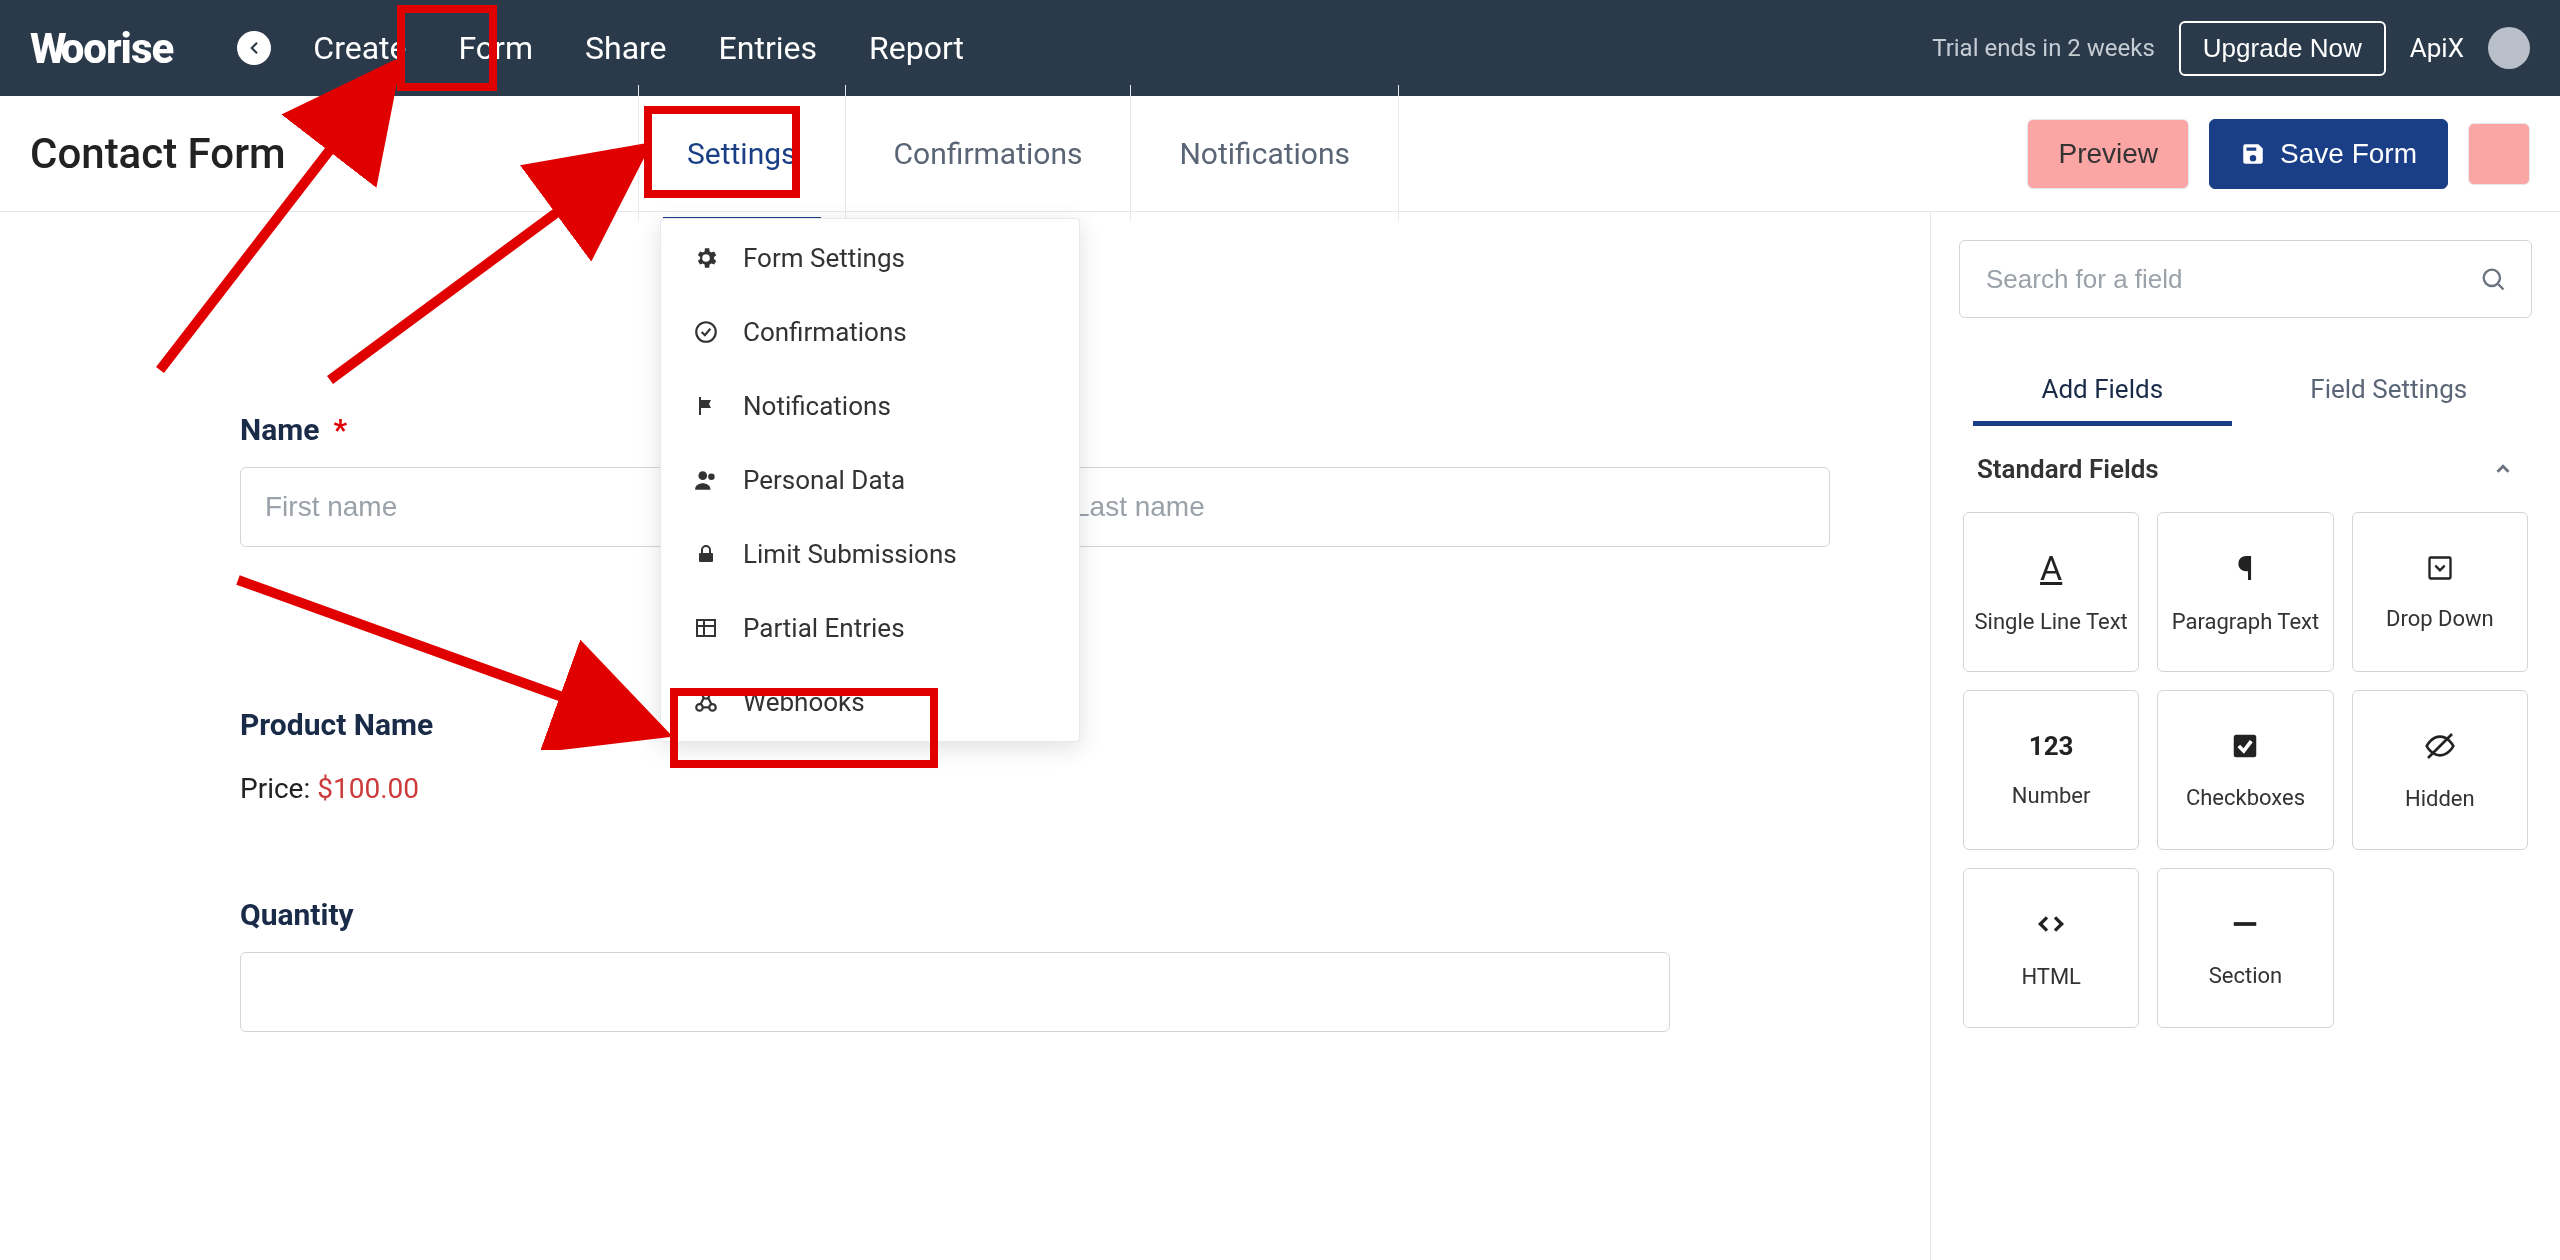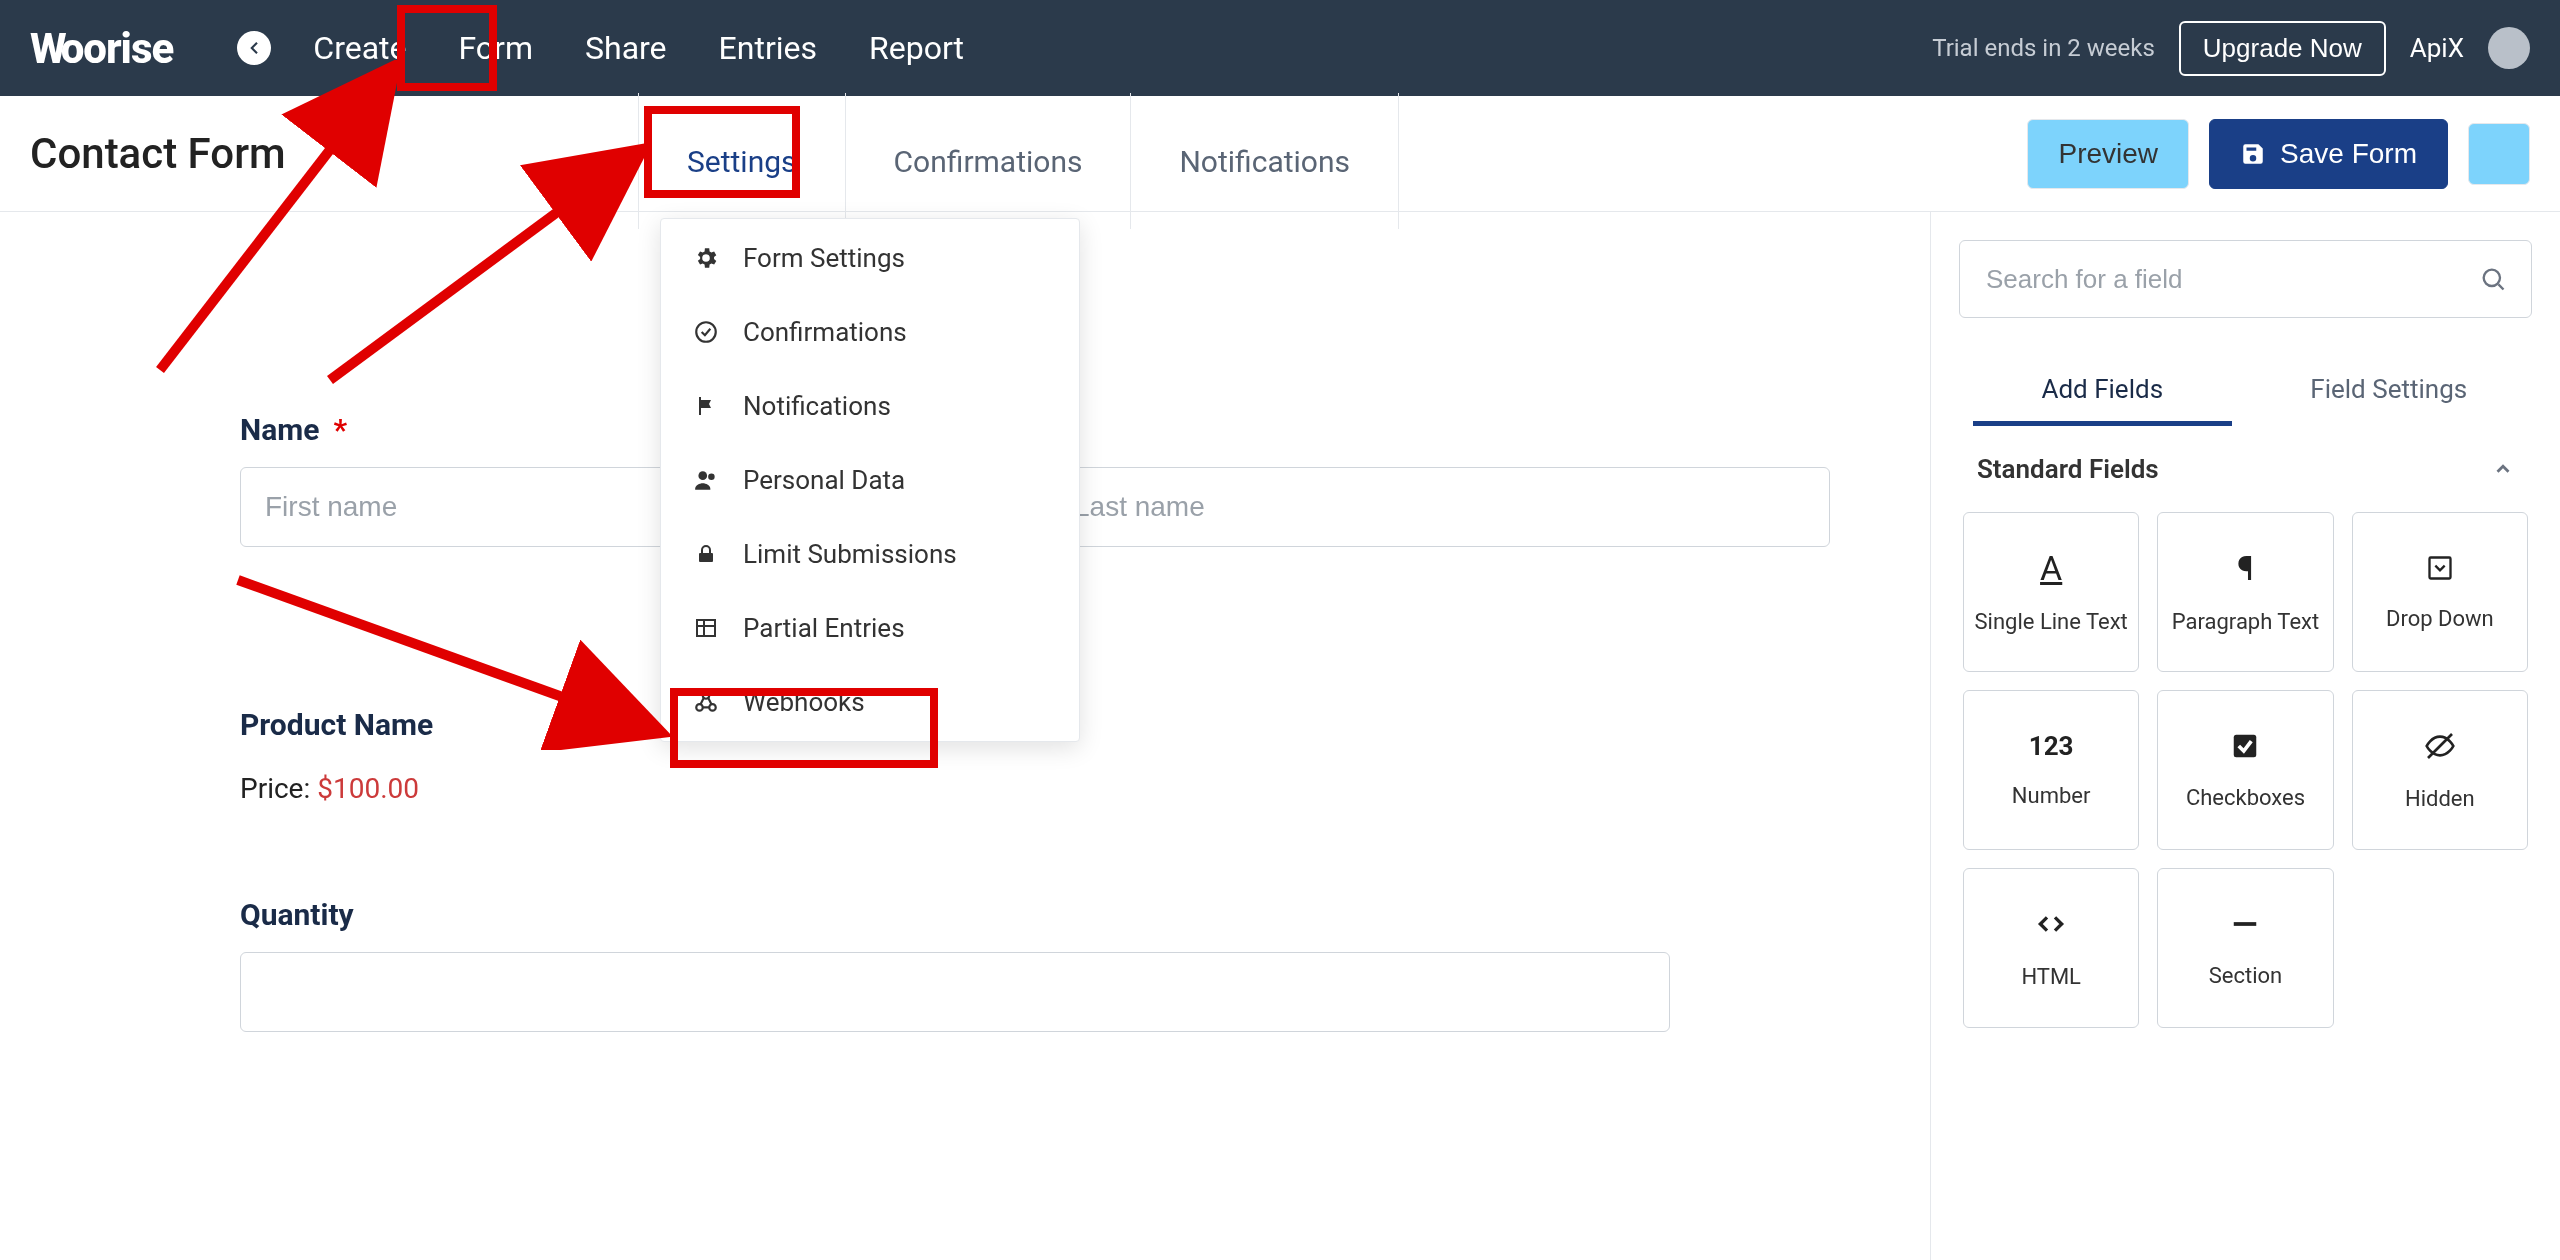--- a/index.html
+++ b/index.html
@@ -64,21 +64,21 @@
   .tabs{display:flex;height:100%;align-items:stretch;}
   .tab{
     display:flex;align-items:center;justify-content:center;
     padding:0 48px;font-size:30px;color:#5a6575;cursor:pointer;
     border-left:1px solid var(--divider);position:relative;
   }
   .tab:last-child{border-right:1px solid var(--divider);}
   .tab.active{color:var(--accent);}
   .tab.active::after{content:"";position:absolute;left:24px;right:24px;bottom:-1px;height:5px;background:var(--accent);}
   .sec-actions{margin-left:auto;display:flex;align-items:center;gap:20px;}
-  .btn{font-size:28px;padding:18px 30px;border-radius:6px;border:1px solid var(--divider);background:#7dd3fc;cursor:pointer;color:#333;}
+  .btn{font-size:28px;padding:18px 30px;border-radius:6px;border:1px solid var(--divider);background:#fca5a5;cursor:pointer;color:#333;}
   .btn.primary{background:var(--accent);color:#fff;border-color:var(--accent);display:flex;align-items:center;gap:14px;}
   .gear-btn{width:62px;height:62px;display:flex;align-items:center;justify-content:center;}
   svg{display:block;}
 
   
   .content{display:flex;height:calc(100% - 96px - 116px);}
   .canvas{flex:1;padding:70px 100px 0 240px;position:relative;}
   .field-block{margin-bottom:90px;}
   .f-label{font-size:30px;font-weight:700;color:var(--text-dark);margin-bottom:20px;display:flex;gap:14px;}
   .req{color:var(--red);}
@@ -152,21 +152,21 @@
   <div class="topbar-right">
     <div class="trial">Trial ends in 2 weeks</div>
     <button class="upgrade">Upgrade Now</button>
     <div class="user-label">ApiX</div>
     <div class="avatar"></div>
   </div>
 </div>
 
 <div class="secbar">
   <div class="page-title">Contact Form</div>
-  <div class="tabs" style="position:absolute;left:638px;top:93px;height:136px;">
+  <div class="tabs" style="position:absolute;left:638px;top:85px;height:136px;">
     <div class="tab active">Settings</div>
     <div class="tab">Confirmations</div>
     <div class="tab">Notifications</div>
   </div>
   <div class="sec-actions">
     <button class="btn">Preview</button>
     <button class="btn primary">
       <svg width="26" height="26" viewBox="0 0 24 24" fill="currentColor">
           <path d="M17 3H5a2 2 0 0 0-2 2v14a2 2 0 0 0 2 2h14a2 2 0 0 0 2-2V7l-4-4zM12 19a3 3 0 1 1 0-6 3 3 0 0 1 0 6zm3-10H6V6h9v3z"></path>
         </svg>

